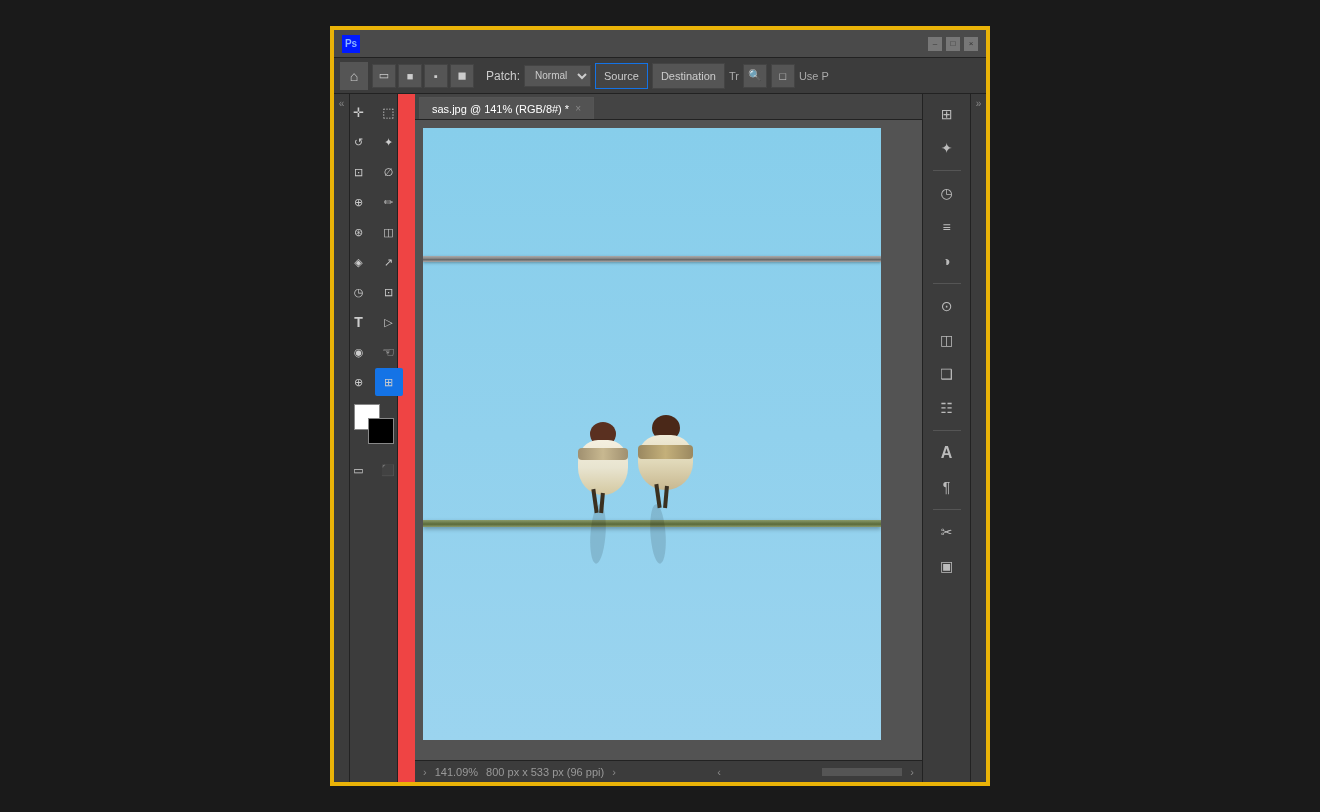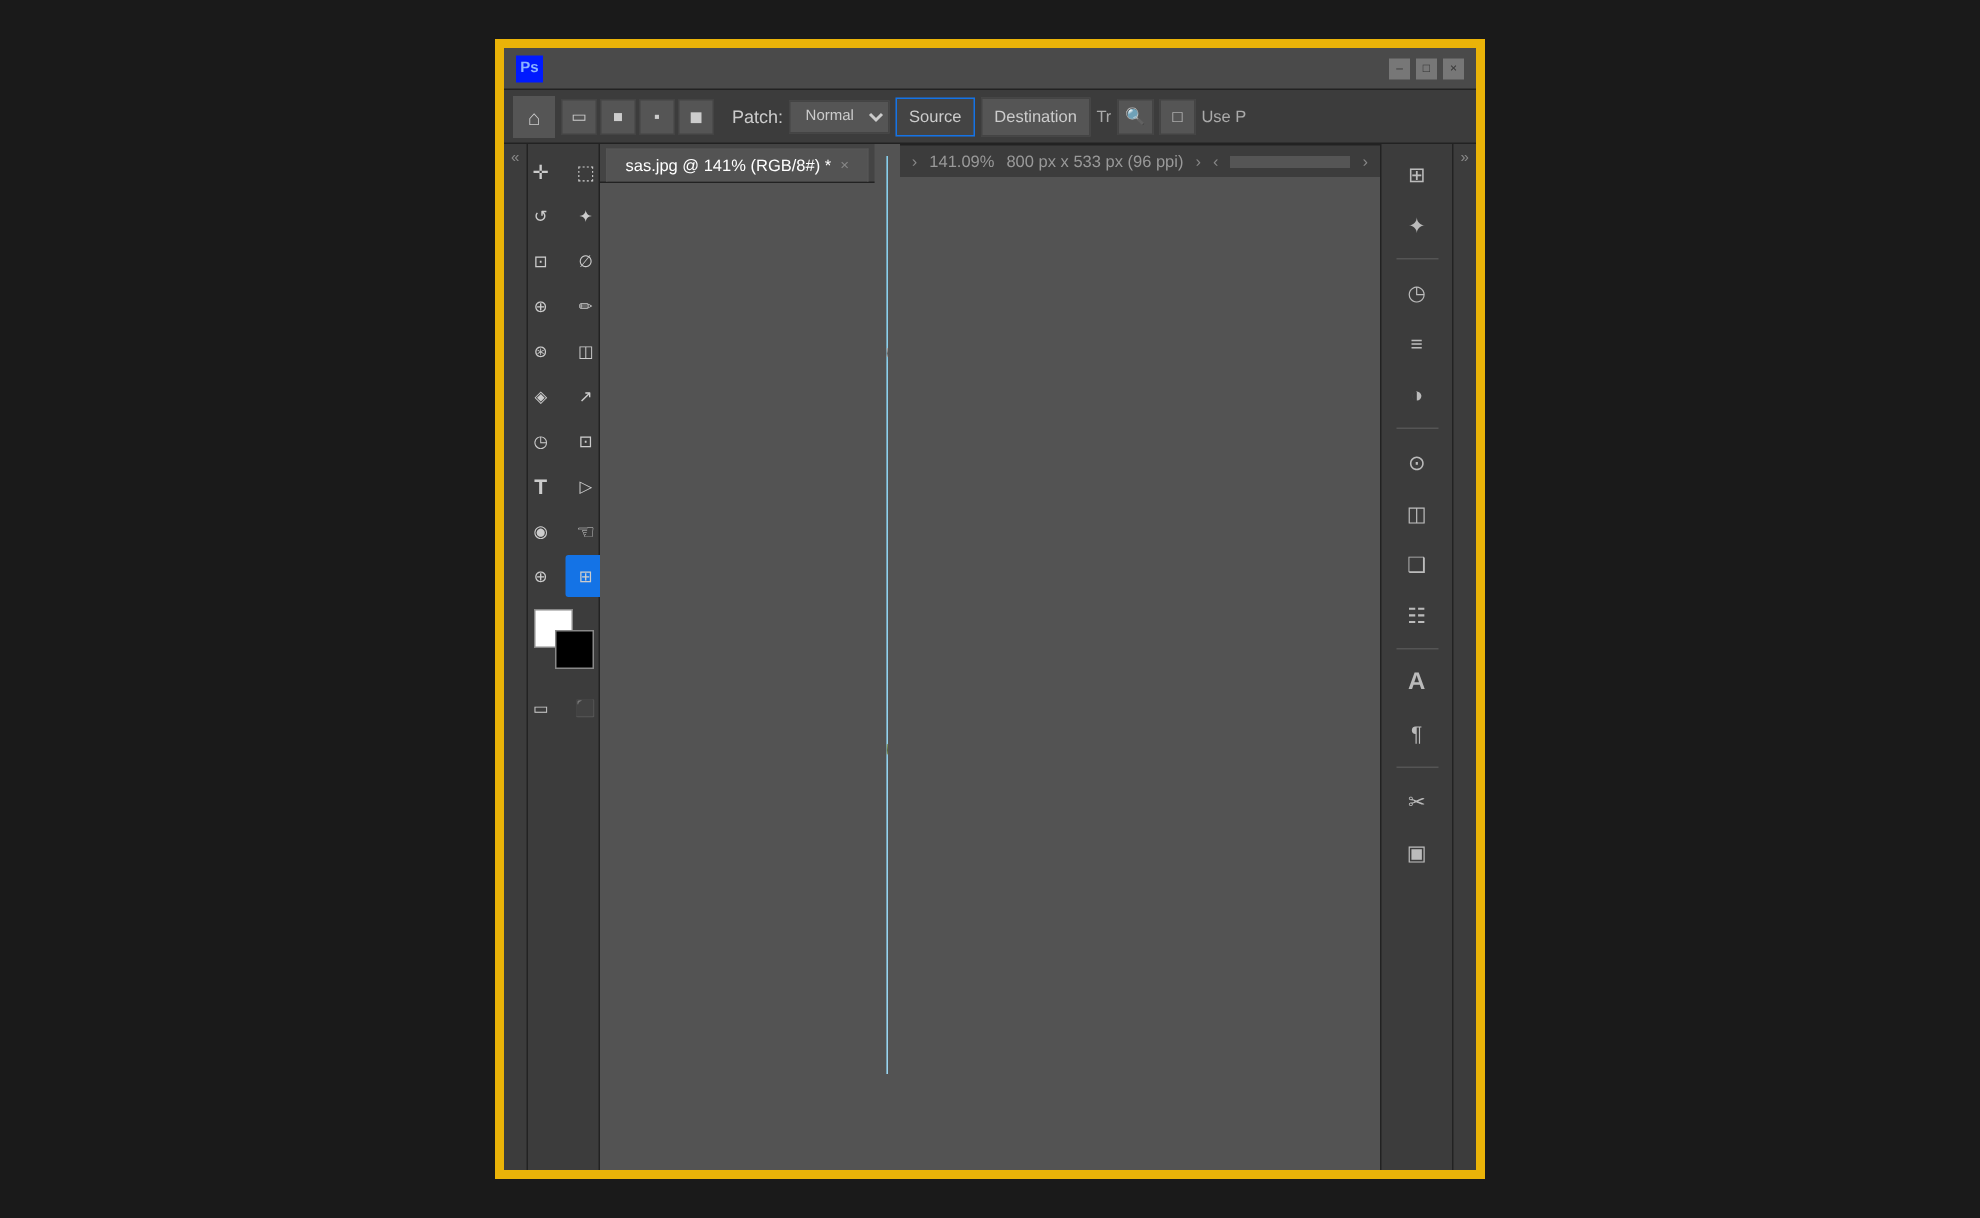--- a/index.html
+++ b/index.html
@@ -10,21 +10,21 @@
       display: flex;
       align-items: center;
       justify-content: center;
       font-family: Arial, sans-serif;
       font-size: 12px;
     }
     .ps-window {
       width: 660px;
       height: 760px;
       background: #ef4444;
-      border: 6px solid #eab308;
+      border: 4px solid #eab308;
       display: flex;
       flex-direction: column;
       position: relative;
     }
     
     .title-bar {
       background: #4a4a4a;
       height: 28px;
       display: flex;
       align-items: center;
@@ -217,22 +217,23 @@
       width: 26px;
       height: 26px;
       background: #000;
       border: 1px solid #888;
     }
     
     .canvas-area {
       flex: 1;
       background: #535353;
       display: flex;
-      flex-direction: row;
+      flex-direction: column;
       overflow: hidden;
+      margin-left: 17px;
     }
     .tab-bar {
       background: #444;
       height: 26px;
       display: flex;
       align-items: flex-end;
       padding: 0 4px;
       border-bottom: 1px solid #222;
     }
     .tab {

